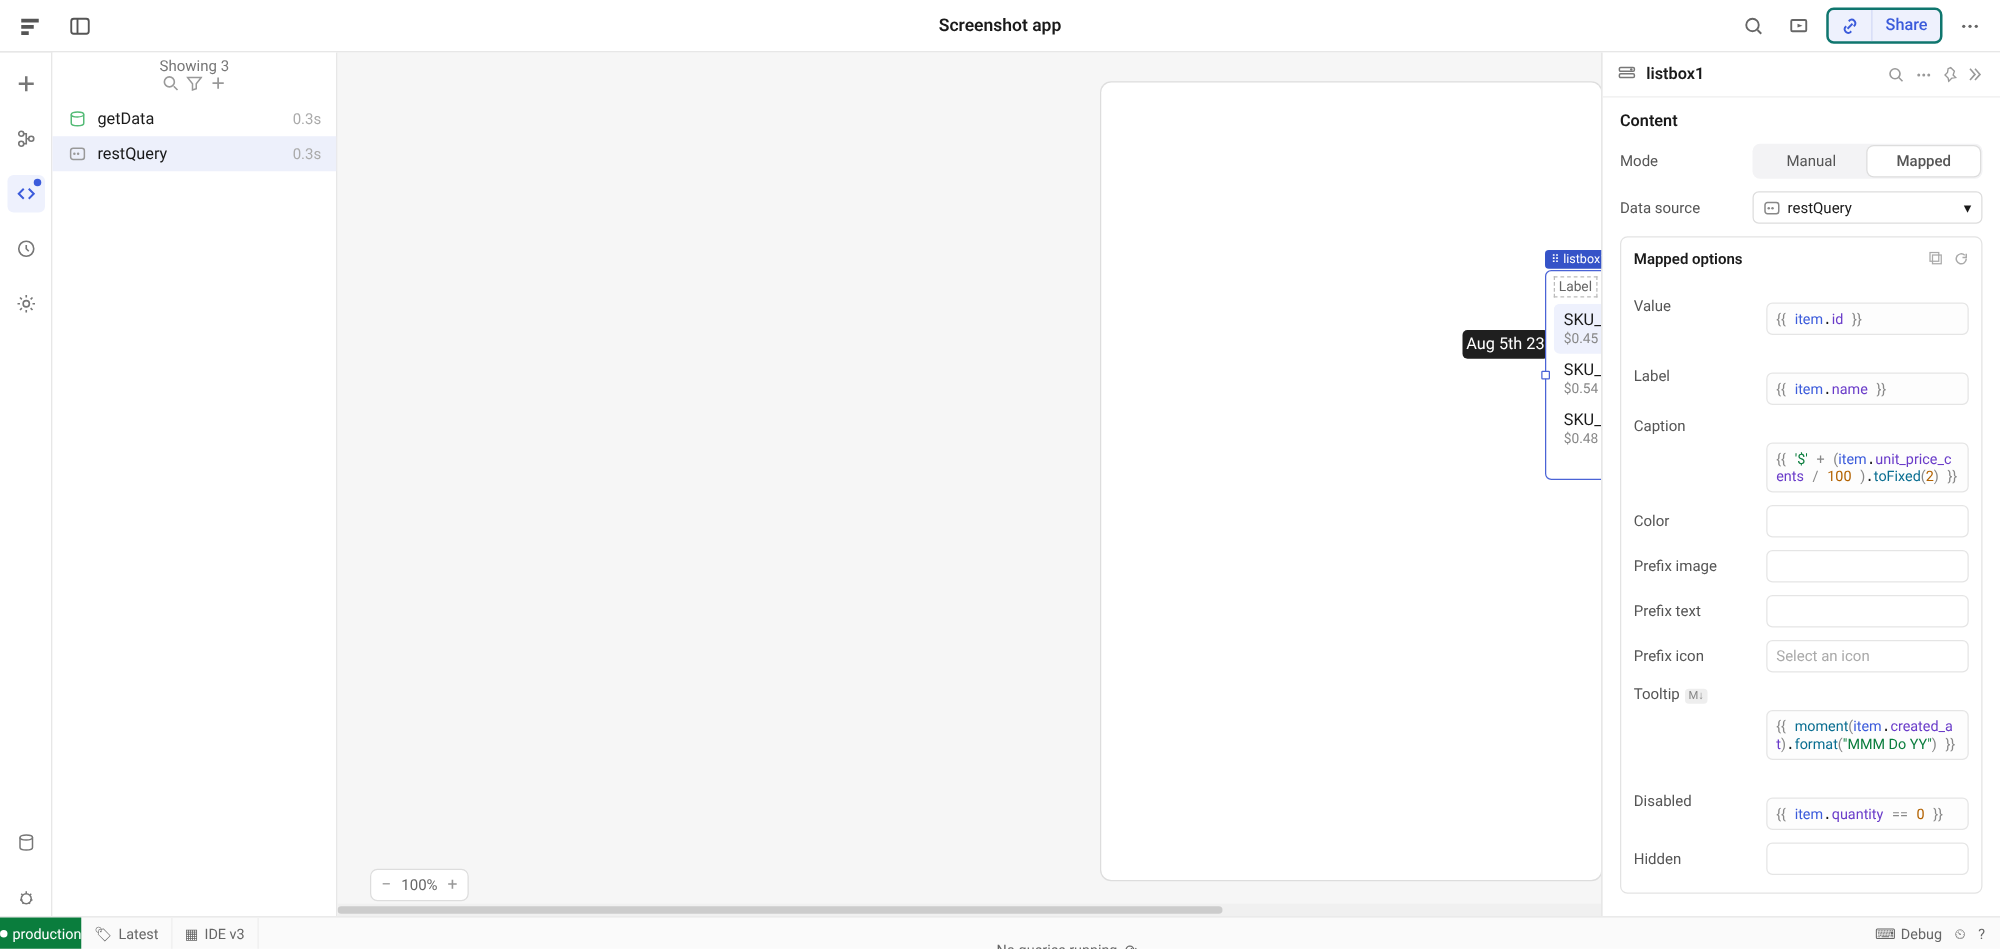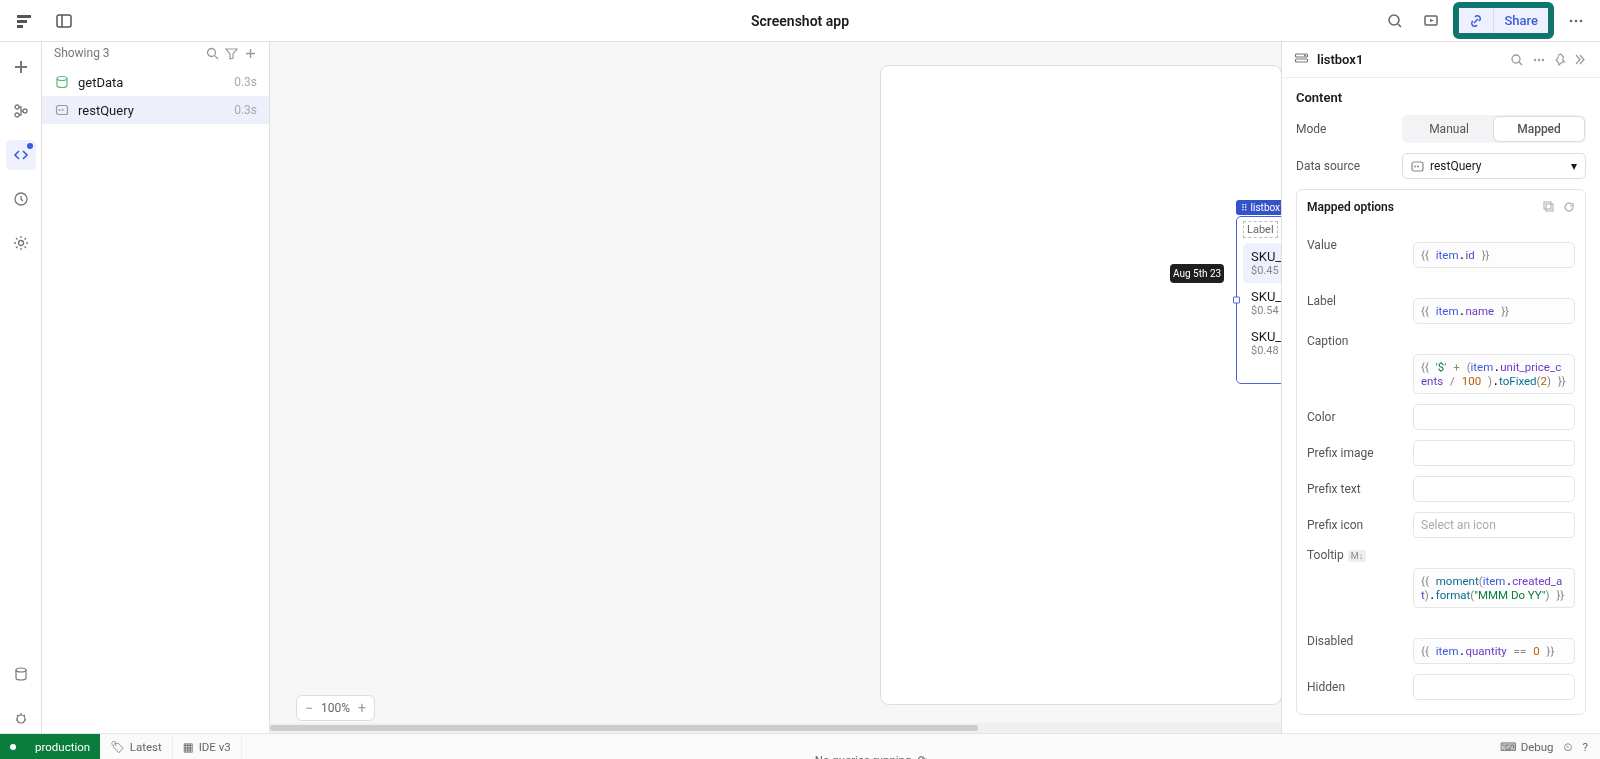--- a/index.html
+++ b/index.html
@@ -4,36 +4,36 @@
 <style>
 * { box-sizing: border-box; margin: 0; padding: 0; font-family: -apple-system, BlinkMacSystemFont, "Segoe UI", Roboto, sans-serif; }
 body { width: 1600px; height: 759px; background: #fff; overflow: hidden; font-size: 13px; color: #1a1a1a; }
 
 
 .topbar { height: 42px; border-bottom: 1px solid #e0e0e0; display: flex; align-items: center; padding: 0 10px; position: relative; }
 .topbar-left { display: flex; gap: 12px; align-items: center; }
 .topbar-title { position: absolute; left: 50%; transform: translateX(-50%); font-weight: 600; font-size: 14px; }
 .topbar-right { margin-left: auto; display: flex; gap: 8px; align-items: center; }
 .icon-btn { width: 28px; height: 28px; display: flex; align-items: center; justify-content: center; border-radius: 5px; cursor: pointer; color: #555; }
-.share-group { display: flex; background: #eef1fd; border-radius: 6px; overflow: hidden; border:6px solid #0f766e;}
+.share-group { display: flex; background: #eef1fd; border-radius: 6px; overflow: hidden; border:2px solid #0f766e;}
 .share-btn { padding: 5px 10px; color: #3b5bdb; font-weight: 500; cursor: pointer; display:flex; align-items:center; }
 .share-btn + .share-btn { border-left: 1px solid #d2d9f6; }
 
 
 .leftrail { position: absolute; top: 42px; left: 0; width: 42px; bottom: 26px; border-right: 1px solid #e0e0e0; display: flex; flex-direction: column; align-items: center; padding-top: 10px; gap: 14px; }
 .rail-btn { width: 30px; height: 30px; display: flex; align-items: center; justify-content: center; border-radius: 5px; color: #666; cursor: pointer; }
 .rail-btn.active { background: #eef1fd; color: #3b5bdb; position: relative; }
 .rail-btn.active .dot { position:absolute; top:3px; right:3px; width:6px; height:6px; background:#3b5bdb; border-radius:50%; }
 
 
 .codepanel { position: absolute; top: 42px; left: 42px; width: 228px; bottom: 26px; border-right: 1px solid #e0e0e0; background: #fff; }
 .codehead { display: flex; align-items: center; justify-content: space-between; padding: 10px 12px 6px; }
 .codehead h4 { font-size: 13px; font-weight: 600; }
 .codehead-actions { display:flex; gap:6px; color:#888; }
-.showing { display: flex; align-items: center; justify-content: space-between; padding: 4px 12px 8px; color: #777; font-size: 12px; }
+.showing { display: flex; align-items: center; justify-content: space-between; padding: 4px 12px 8px; color: #777; font-size: 12px; flex-direction: column; }
 .showing-actions { display:flex; gap:6px; color:#888; }
 .qlist { display: flex; flex-direction: column; }
 .qitem { display: flex; align-items: center; padding: 6px 12px; gap: 8px; cursor: pointer; font-size: 13px; position:relative; }
 .qitem.selected { background: #edf0fb; }
 .qitem .time { margin-left:auto; color:#aaa; font-size:12px; }
 .qicon { width:16px; height:16px; display:inline-flex; align-items:center; justify-content:center; }
 
 
 .canvas { position: absolute; top: 42px; left: 270px; right: 319px; bottom: 26px; background: #f6f6f6; overflow: hidden; }
 .canvas-inner { position: absolute; top: 24px; right: 0; width: 400px; height: 638px; background: #fff; border-radius: 8px; box-shadow: 0 0 0 1px #ddd; }
@@ -41,21 +41,21 @@
 .listbox-tag::before { content:"⠿"; font-size:9px; }
 .listbox { position: absolute; top: 174px; left: 966px; width: 244px; height: 168px; border: 1.5px solid #4a63d6; border-radius: 5px; background: #fff; }
 .listbox .handle { position:absolute; width:7px; height:7px; background:#fff; border:1.5px solid #4a63d6; border-radius:1px; }
 .h-l { left:-4px; top:50%; transform:translateY(-50%);}
 .lb-label { position:absolute; top:4px; left:6px; font-size:11px; color:#666; border:1px dashed #bbb; padding:1px 3px; background:#fff; }
 .lb-body { position:absolute; top:26px; left:6px; right:6px; bottom:6px; overflow:hidden; }
 .lb-row { padding:6px 8px; border-radius:5px; display:flex; flex-direction:column; position:relative; }
 .lb-row.sel { background:#eef1fd; }
 .lb-row .sku { font-size:13px; }
 .lb-row .price { font-size:11px; color:#888; }
-.tooltip-pop { position:absolute; top:222px; left:900px; background:#1f1f1f; color:#fff; font-size:10px; padding:4px 3px; border-radius:4px; }
+.tooltip-pop { position:absolute; top:222px; left:900px; background:#1f1f1f; color:#fff; font-size:13px; padding:4px 3px; border-radius:4px; }
 .zoom-ctrl { position:absolute; left:26px; bottom:12px; background:#fff; border:1px solid #ddd; border-radius:6px; display:flex; align-items:center; gap:8px; padding:4px 8px; color:#666; font-size:12px;}
 .zoom-ctrl span.btn{cursor:pointer; font-size:14px; color:#999;}
 .canvas-hscroll { position:absolute; bottom:0; left:0; right:0; height:10px; background:#f0f0f0;}
 .canvas-hscroll .thumb { height:6px; background:#ccc; border-radius:3px; width:70%; margin:2px 0 0 0;}
 
 
 .inspector { position: absolute; top: 42px; right: 0; width: 319px; bottom: 26px; border-left: 1px solid #e0e0e0; background: #fff; overflow-y: hidden; }
 .insp-head { display:flex; align-items:center; gap:8px; padding:10px 12px; border-bottom:1px solid #eee; }
 .insp-head .name { font-weight:600; font-size:13px; flex:1; }
 .insp-head-actions{ display:flex; gap:8px; color:#888;}
@@ -72,21 +72,21 @@
 .mapped-head-actions{display:flex; gap:8px; color:#999;}
 .codebox { font-family: ui-monospace, Menlo, monospace; font-size:11.5px; background:#fdfdfd; border:1px solid #e5e5e5; border-radius:5px; padding:5px 7px; flex:1; white-space:pre-wrap; word-break:break-all; min-height:26px;margin-top:20px;}
 .empty-inp { flex:1; border:1px solid #e5e5e5; border-radius:5px; min-height:26px; }
 .placeholder { flex:1; border:1px solid #e5e5e5; border-radius:5px; min-height:26px; color:#aaa; font-size:12px; padding:5px 7px;}
 .md-badge { font-size:9px; background:#eee; color:#888; border-radius:3px; padding:1px 3px; margin-left:4px; }
 .tok-1{color:#3b5bdb;} .tok-str{color:#0a7d3d;} .tok-num{color:#b36200;} .tok-fn{color:#0a6e91;} .tok-punc{color:#888;} .tok-key{color:#6a3cc9;}
 
 
 .statusbar { position:absolute; bottom:0; left:0; right:0; height:26px; background:#fafafa; border-top:1px solid #e5e5e5; display:flex; align-items:center; font-size:11.5px; color:#666; }
 .status-left { display:flex; align-items:center; height:100%; }
-.env-pill { background:#0a7d3d; color:#fff; padding:0 10px; height:100%; display:flex; align-items:center; gap:19px;}
+.env-pill { background:#0a7d3d; color:#fff; padding:0 0; height:100%; display:flex; align-items:center; gap:4px;}
 .status-item { padding:0 10px; display:flex; align-items:center; gap:5px; border-right:1px solid #eee; height:100%;}
 .status-center { flex:1; text-align:center; display:flex; align-items:center; justify-content:center; gap:6px;margin-top:26px;}
 .status-right { display:flex; align-items:center; gap:10px; padding-right:12px;}
 
 
 svg { display:block; }
 </style>
 </head>
 <body>
 

